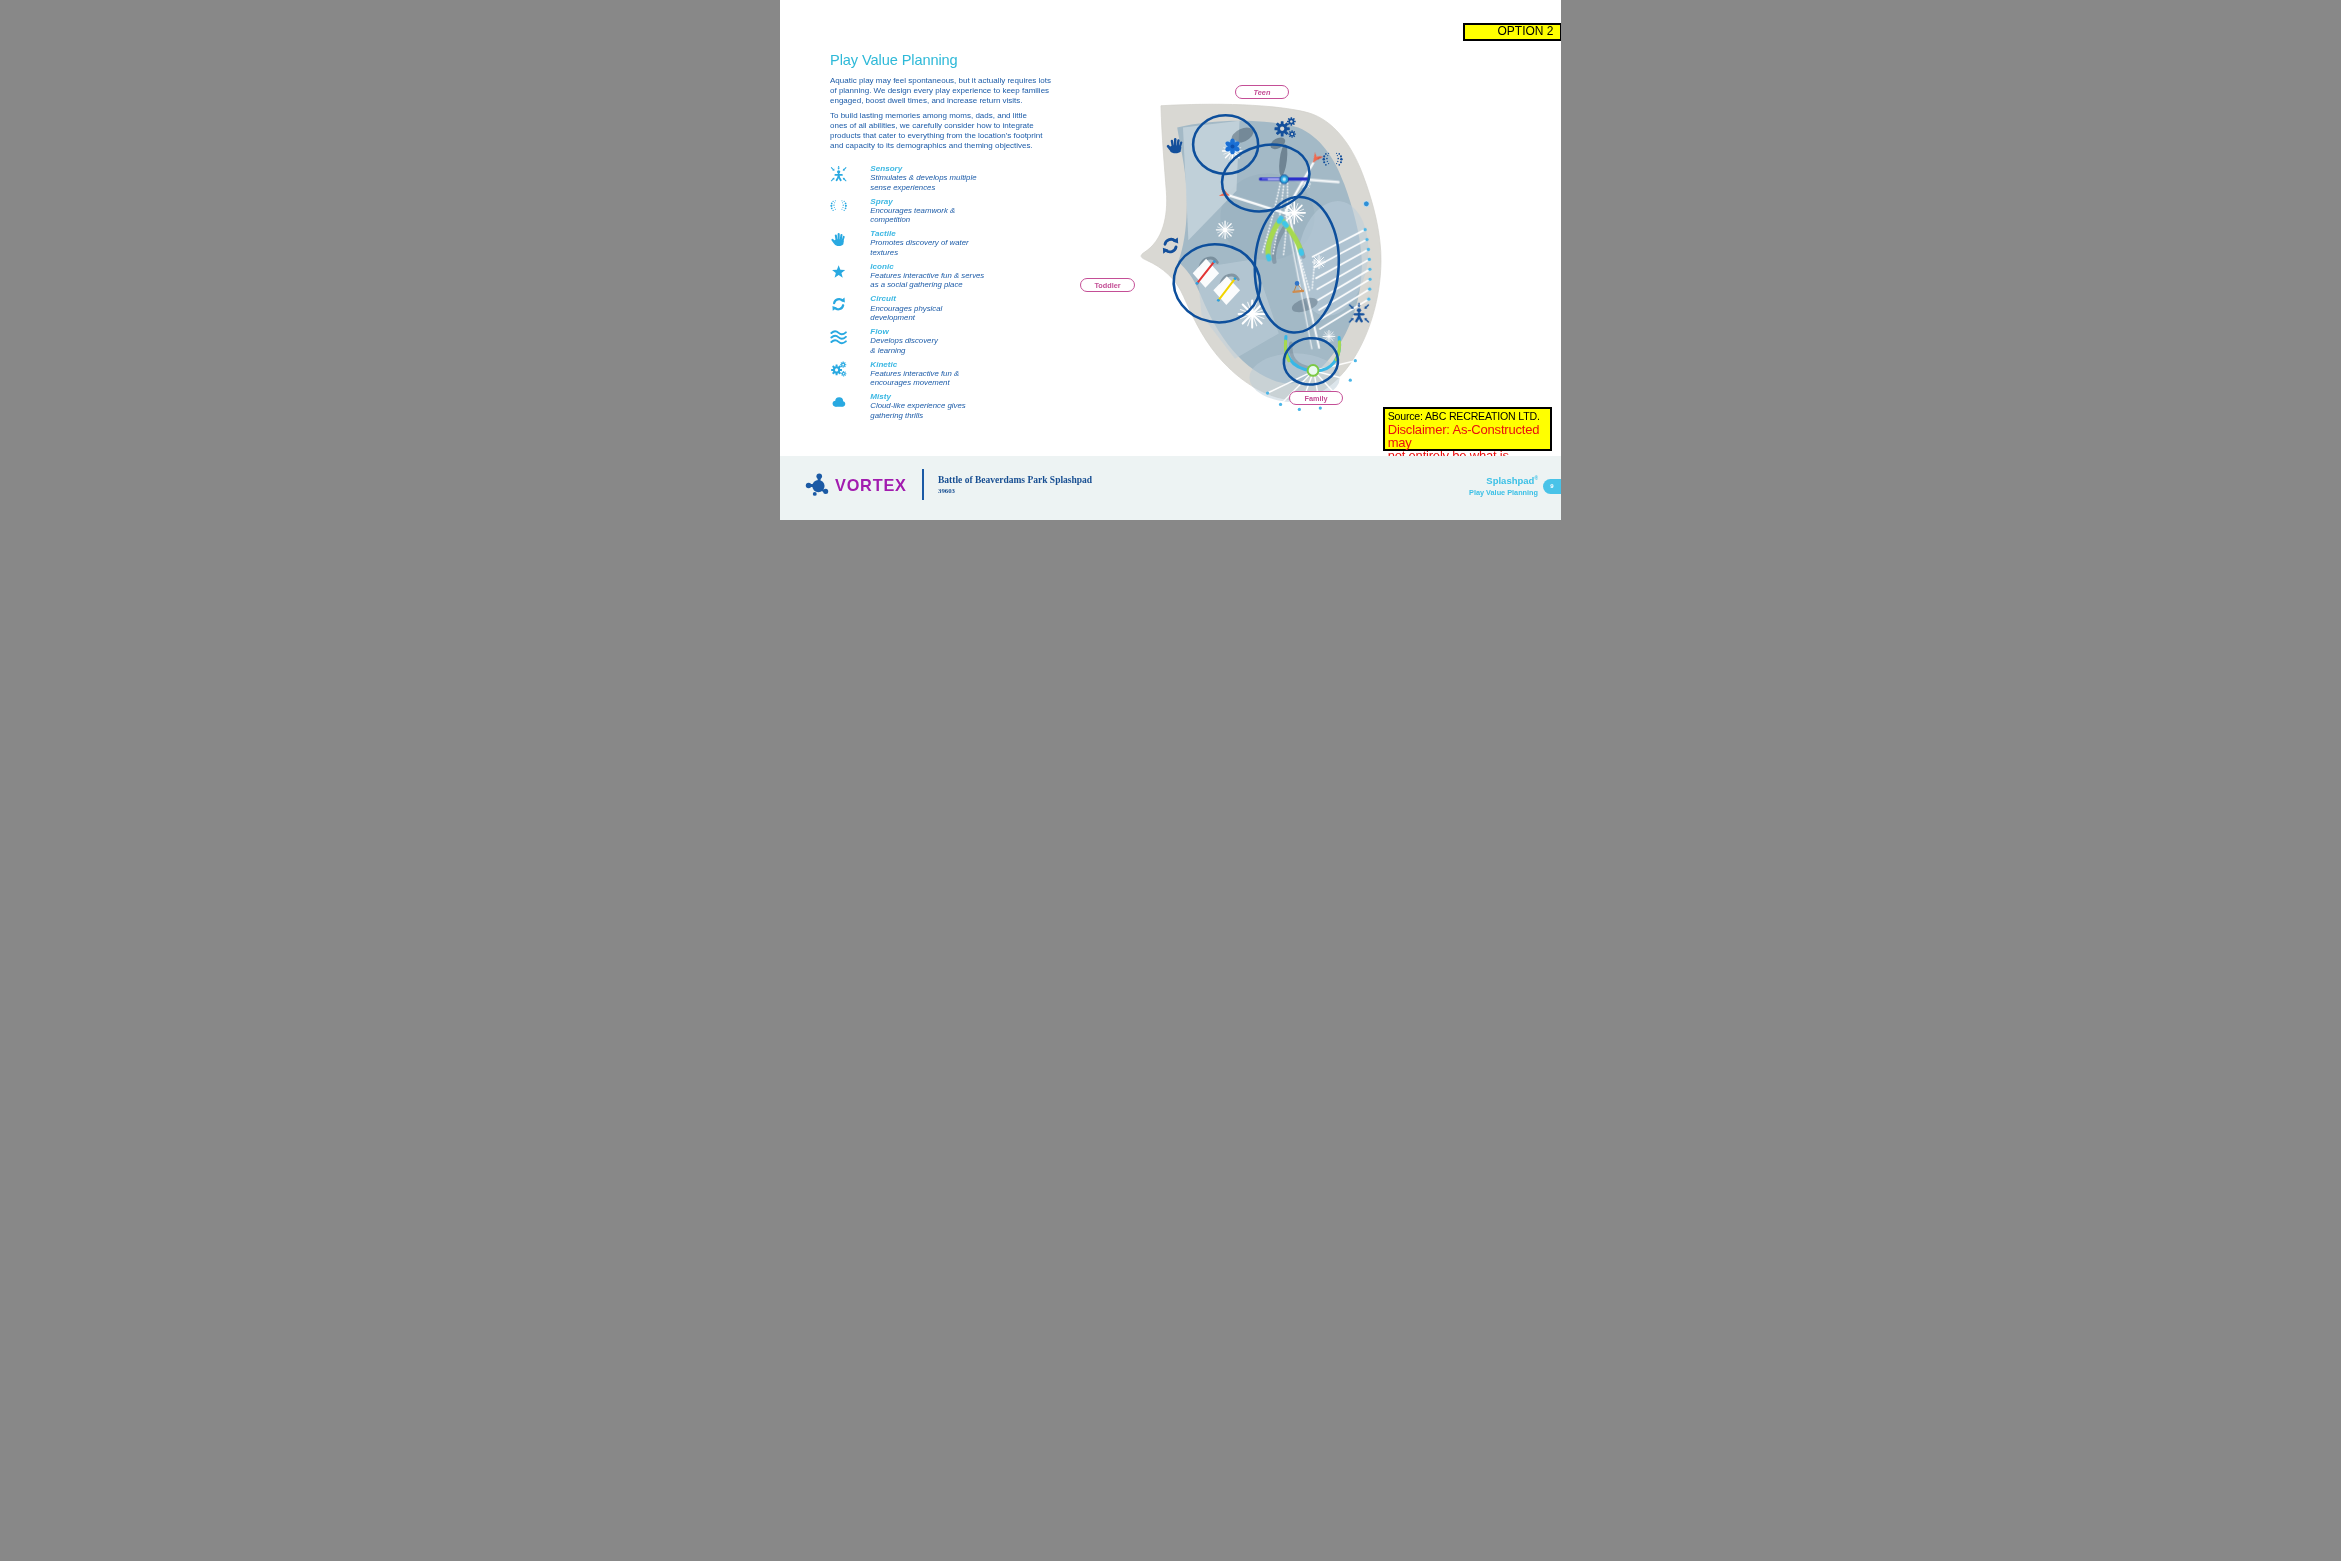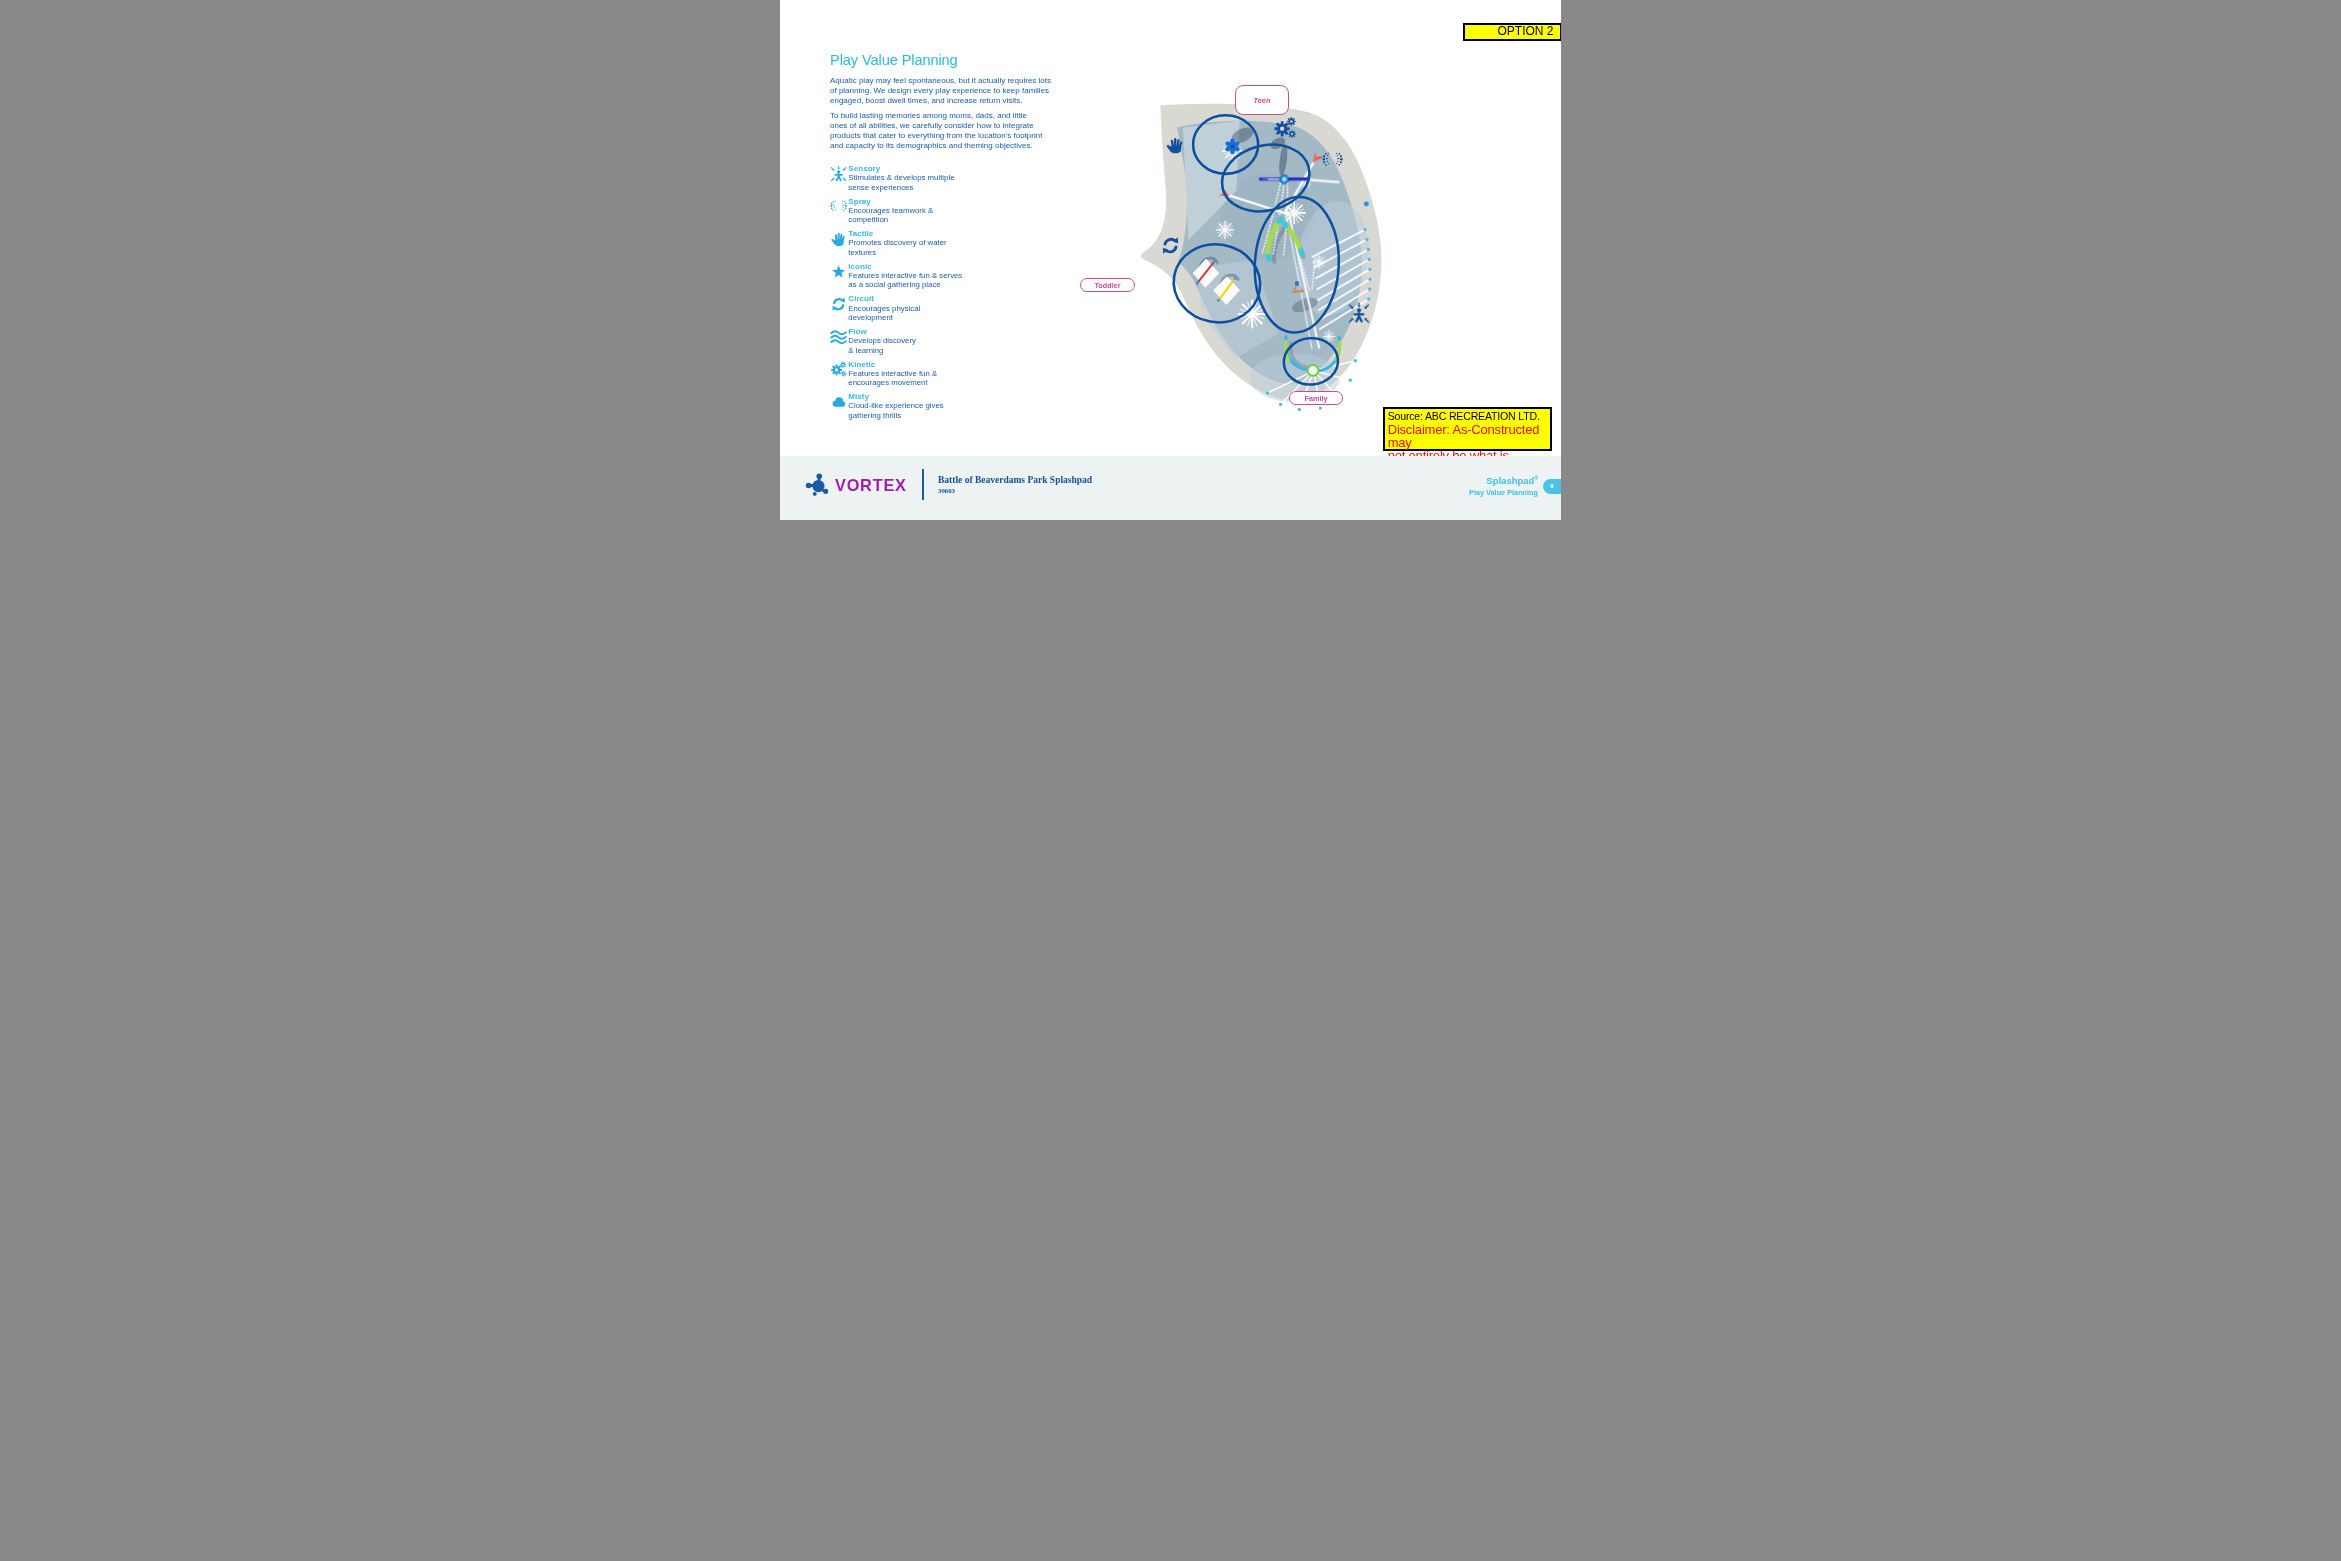--- a/index.html
+++ b/index.html
@@ -9,32 +9,32 @@
   .option-banner{position:absolute;left:683px;top:23px;width:69px;height:13.6px;
     background:#ffff00;border:2.2px solid #000;color:#000;font-size:12px;line-height:13.6px;
     text-align:center;white-space:nowrap;padding-left:26px;}
   
   .page-title{position:absolute;left:50px;top:52px;margin:0;font-size:14.6px;font-weight:400;
     color:#2eb9d8;letter-spacing:-0.1px;}
   .body-text{position:absolute;left:50px;width:228px;margin:0;color:#1d5ca8;
     font-size:8px;line-height:10px;white-space:pre-line;}
   .p1{top:76px;} .p2{top:111px;}
   .legend{position:absolute;left:50px;top:164px;width:190px;}
-  .legend-item{display:flex;gap:1px;margin-bottom:4.6px;}
+  .legend-item{display:flex;gap:23px;margin-bottom:4.6px;font-style:italic;}
   .licon{flex:0 0 17.3px;width:17.3px;height:18.4px;margin-top:0.5px;}
   .licon svg{width:100%;height:100%;display:block;}
   .llabel{font-size:8.1px;font-weight:700;color:#3db8e3;line-height:9.2px;}
   .ldesc{font-size:7.8px;color:#1d5ca8;line-height:9.4px;white-space:pre-line;}
   
   .map-wrap{position:absolute;left:343px;top:94px;width:271px;height:318px;}
   .map-wrap svg{width:100%;height:100%;display:block;}
   .zone-pill{position:absolute;background:#fff;border:1.6px solid #c44e96;border-radius:8.1px;
     color:#c44e96;font-weight:700;font-size:7.3px;display:flex;align-items:center;
     justify-content:center;box-sizing:border-box;}
-  .pill-teen{left:455px;top:85px;width:54px;height:30px;font-style:italic;}
+  .pill-teen{left:455px;top:85px;width:54px;height:14px;font-style:italic;}
   .pill-toddler{left:300px;top:278px;width:55px;height:14px;}
   .pill-family{left:509px;top:391px;width:54px;height:14px;}
   
   .source-box{position:absolute;left:603px;top:407px;width:169px;height:44px;box-sizing:border-box;
     background:#ffff00;border:2.2px solid #000;padding:0.5px 2.7px;letter-spacing:-0.2px;}
   .src-line{font-size:10.6px;line-height:13.3px;color:#000;white-space:nowrap;}
   .disc-line{font-size:13px;line-height:13.3px;color:#e90f0f;white-space:pre-line;}
   
   .footer{position:absolute;left:0;top:456px;width:781px;height:64px;background:#edf3f3;}
   .brand-logo{position:absolute;left:23px;top:471px;width:28px;height:29px;}

